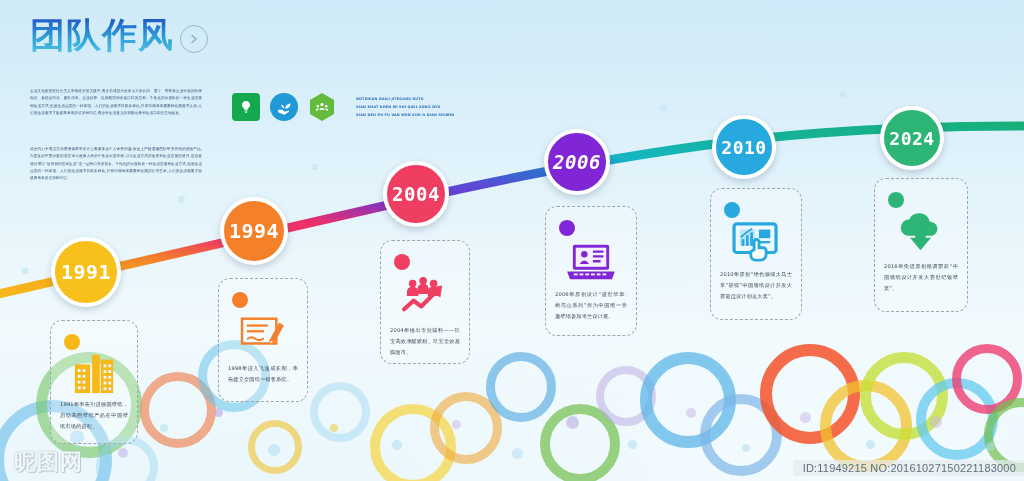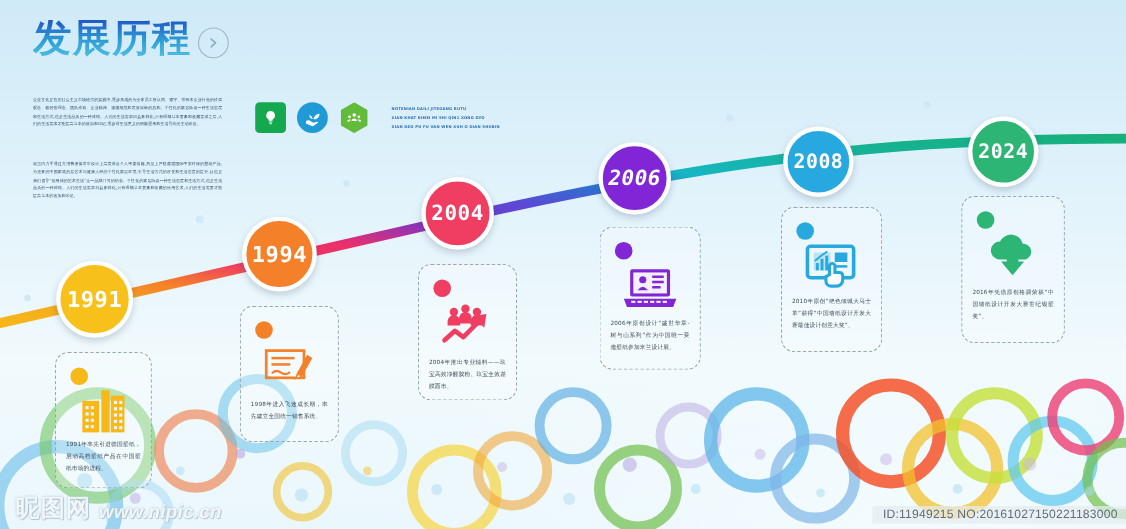--- a/index.html
+++ b/index.html
@@ -187,21 +187,21 @@
         <stop offset="0.71" stop-color="#16b6c4"></stop>
         <stop offset="0.82" stop-color="#15b39b"></stop>
         <stop offset="1.00" stop-color="#17b07a"></stop>
       </linearGradient>
     </defs>
     <path d="M -10 296 C 120 266, 250 236, 410 200 C 560 166, 700 142, 820 133 C 900 127, 980 126, 1034 126" stroke="url(#lineGrad)" stroke-width="9" fill="none" stroke-linecap="round"></path>
   </svg>
 
   <div id="header">
     <div class="title-row">
-      <span class="title-cn">发展历程</span>
+      <span class="title-cn">团队作风</span>
       <span class="arrow-circle">
         <svg width="12" height="12" viewBox="0 0 12 12">
           <path d="M4 2.5 L8 6 L4 9.5" fill="none" stroke="#8fb0c4" stroke-width="1.6" stroke-linecap="round" stroke-linejoin="round"></path>
         </svg>
       </span>
     </div>
   </div>
 
   <div id="para1" class="para">企业文化是指在社会主义市场经济的实践中,逐步形成的为全体员工所认同、遵守、带有本企业特色的价值观念、最经营理念、团队作风、企业精神、道德规范和发展目标的总和。个性化的家居陈设一种生活态度和生活方式,也是生活品质的一种体现。人们的生活需求日益多样化,只有理顺基本要素和收藏需求之后,人们的生活需求才能提高基本的追加和印记,逐步对生活意义的积极思考和生活导向的主动改造。</div>
   <div id="para2" class="para">就室内力手通过方消费者慎带市设计上高度体合个人审美情趣,所呈上严格遵循国际甲安环保的壁纸产品,为更多的中国家庭的居艺术与健康人种的个性化家居环境,引导生活方式的改变和生活态度的提升,这也是我们倡导“创用我的艺术生活”这一品牌口号的初衷。个性化的家居陈设一种生活态度和生活方式,也是生活品质的一种体现。人们的生活需求日益多样化,只有理顺基本要素和收藏的使用艺术,人们的生活需要才能提高基本的追加和印记。</div>
@@ -326,21 +326,21 @@
           <rect x="21" y="34" width="4" height="2"></rect>
               <rect x="27" y="34" width="4" height="2"></rect>
           <rect x="33" y="34" width="4" height="2"></rect>
               <rect x="39" y="34" width="4" height="2"></rect>
         </g>
       </svg>
         </span>
         <div class="ctext" style="top: 82px;">2006年原创设计“盛世华章-树与山系列”作为中国唯一受邀壁纸参加米兰设计展。</div>
       </div>
       <div class="node" style="left: 712px; top: 115px; width: 56px; height: 56px; background: rgb(39, 169, 224); font-size: 18px;">
-        <span>2008</span>
+        <span>2010</span>
       </div>
       <div class="card" style="left: 710px; top: 188px; width: 92px; height: 132px;">
         <span class="dot" style="background: rgb(39, 169, 224);"></span>
         <span class="cicon" style="top: 32px;">
           <svg width="50" height="42" viewBox="0 0 52 44">
         <rect x="3" y="3" width="44" height="30" rx="3" fill="none" stroke="#27a9e0" stroke-width="3.4"></rect>
         <rect x="9" y="9" width="16" height="17" fill="#27a9e0" opacity=".25"></rect>
         <rect x="11" y="19" width="2.8" height="7" fill="#27a9e0"></rect>
         <rect x="15.5" y="15" width="2.8" height="11" fill="#27a9e0"></rect>
         <rect x="20" y="12" width="2.8" height="14" fill="#27a9e0"></rect>
@@ -363,17 +363,16 @@
         <rect x="20" y="18" width="11" height="12" fill="#2cb574"></rect>
         <path d="M14.5 28 H36.5 L25.5 41 z" fill="#2cb574"></path>
       </svg>
         </span>
         <div class="ctext" style="top: 82px;">2016年凭借原创格调荣获“中国墙纸设计开发大赛世纪银壁奖”。</div>
       </div>
     </div>
 
   <div id="wm-left">
     <span id="wm-cn">昵图网</span>
-    <span id="wm-url">www.nipic.cn</span>
   </div>
   <div id="wm-right">ID:11949215 NO:20161027150221183000</div>
 
 </div>
 
 </body></html>

